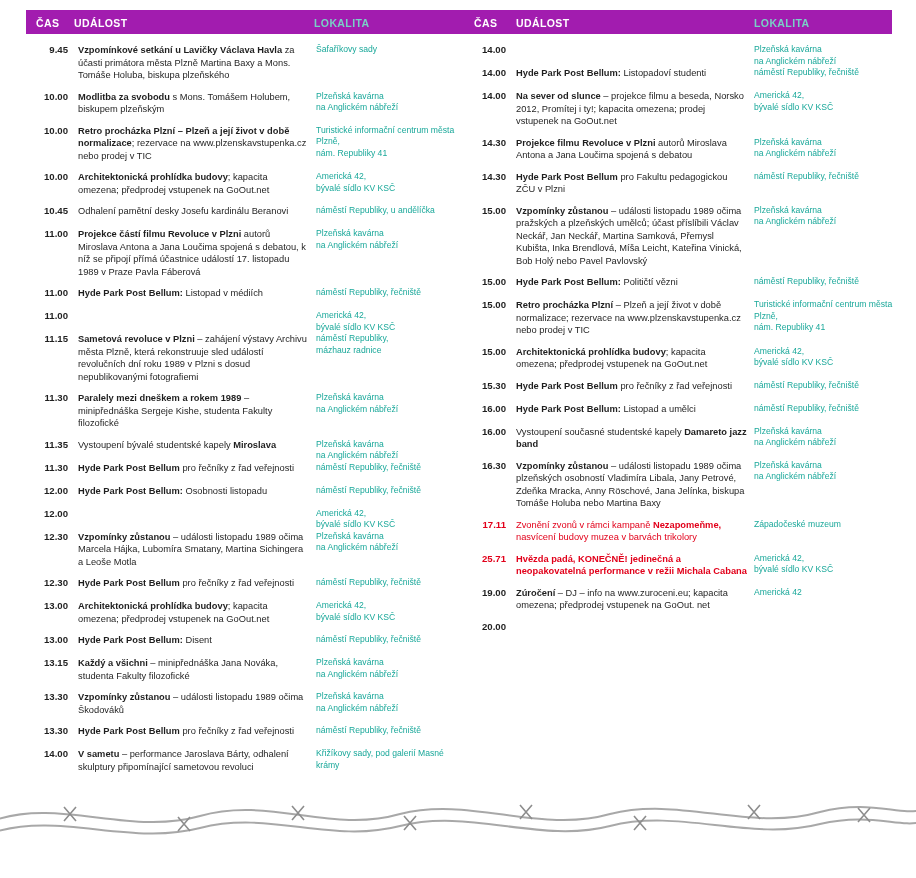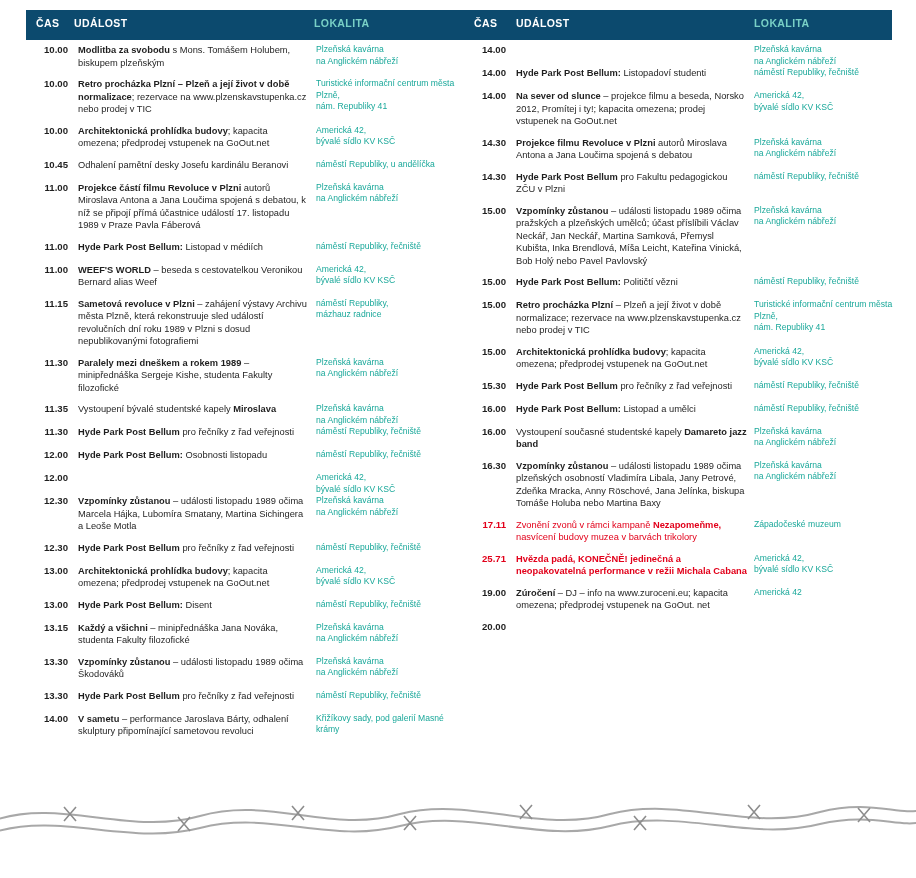--- a/index.html
+++ b/index.html
@@ -11,22 +11,22 @@
     font-family: "Liberation Sans", sans-serif;
     color: #2b2b2b;
     position: relative;
     overflow: hidden;
   }
 
   
   .header-bar {
     position: absolute;
     left: 26px; top: 10px;
-    width: 866px; height: 30px;
-    background: #0c4a6e;
+    width: 866px; height: 24px;
+    background: #a21caf;
     color: #ffffff;
   }
   .header-bar .hcell {
     position: absolute;
     top: 7px;
     font-size: 10.5px;
     font-weight: bold;
     letter-spacing: .4px;
   }
   .h-time-l  { left: 10px; }
@@ -100,20 +100,25 @@
   <span class="hcell h-time-l">ČAS</span>
   <span class="hcell h-event-l">UDÁLOST</span>
   <span class="hcell h-loc-l">LOKALITA</span>
   <span class="hcell h-time-r">ČAS</span>
   <span class="hcell h-event-r">UDÁLOST</span>
   <span class="hcell h-loc-r">LOKALITA</span>
 </div>
 
 <div class="col col-left" id="col-left">
     <div class="row">
+      <div class="time">9.45</div>
+      <div class="event"><b>Vzpomínkové setkání u Lavičky Václava Havla</b> za účasti primátora města Plzně Martina Baxy a Mons. Tomáše Holuba, biskupa plzeňského</div>
+      <div class="loc">Šafaříkovy sady</div>
+    </div>
+    <div class="row">
       <div class="time">10.00</div>
       <div class="event"><b>Modlitba za svobodu</b> s Mons. Tomášem Holubem, biskupem plzeňským</div>
       <div class="loc">Plzeňská kavárna<br>na Anglickém nábřeží</div>
     </div>
     <div class="row">
       <div class="time">10.00</div>
       <div class="event"><b>Retro procházka Plzní – Plzeň a její život v době normalizace</b>; rezervace na www.plzenskavstupenka.cz nebo prodej v TIC</div>
       <div class="loc">Turistické informační centrum města Plzně,<br>nám. Republiky 41</div>
     </div>
     <div class="row">
@@ -131,21 +136,20 @@
       <div class="event"><b>Projekce částí filmu Revoluce v Plzni</b> autorů Miroslava Antona a Jana Loučima spojená s debatou, k níž se připojí přímá účastnice událostí 17. listopadu 1989 v Praze Pavla Fáberová</div>
       <div class="loc">Plzeňská kavárna<br>na Anglickém nábřeží</div>
     </div>
     <div class="row">
       <div class="time">11.00</div>
       <div class="event"><b>Hyde Park Post Bellum:</b> Listopad v médiích</div>
       <div class="loc">náměstí Republiky, řečniště</div>
     </div>
     <div class="row">
       <div class="time">11.00</div>
-      <div class="event"><b>WEEF'S WORLD</b> – beseda s cestovatelkou Veronikou Bernard alias Weef</div>
       <div class="loc">Americká 42,<br>bývalé sídlo KV KSČ</div>
     </div>
     <div class="row">
       <div class="time">11.15</div>
       <div class="event"><b>Sametová revoluce v Plzni</b> – zahájení výstavy Archivu města Plzně, která rekonstruuje sled událostí revolučních dní roku 1989 v Plzni s dosud nepublikovanými fotografiemi</div>
       <div class="loc">náměstí Republiky,<br>mázhauz radnice</div>
     </div>
     <div class="row">
       <div class="time">11.30</div>
       <div class="event"><b>Paralely mezi dneškem a rokem 1989</b> – minipřednáška Sergeje Kishe, studenta Fakulty filozofické</div>

